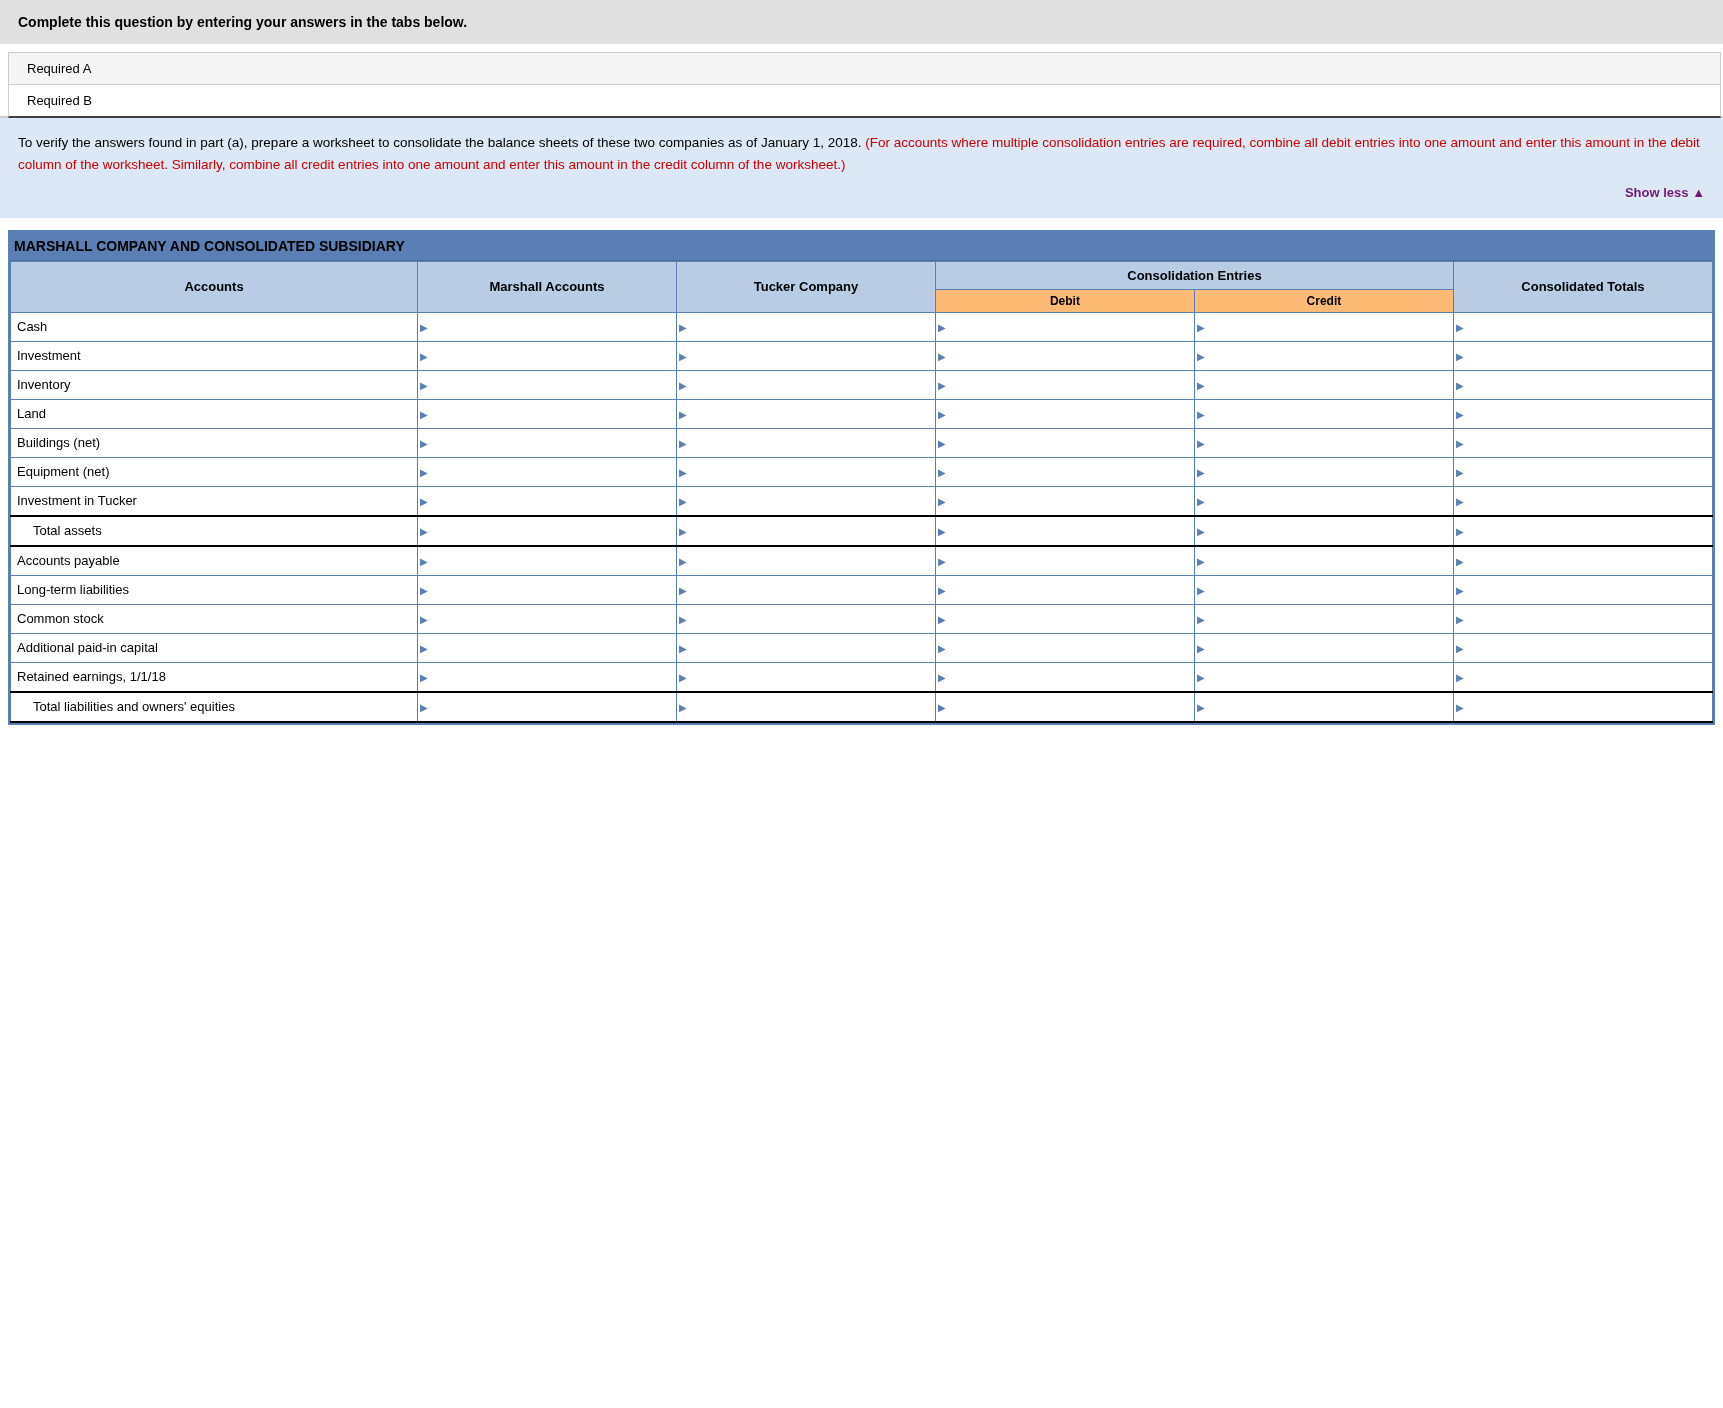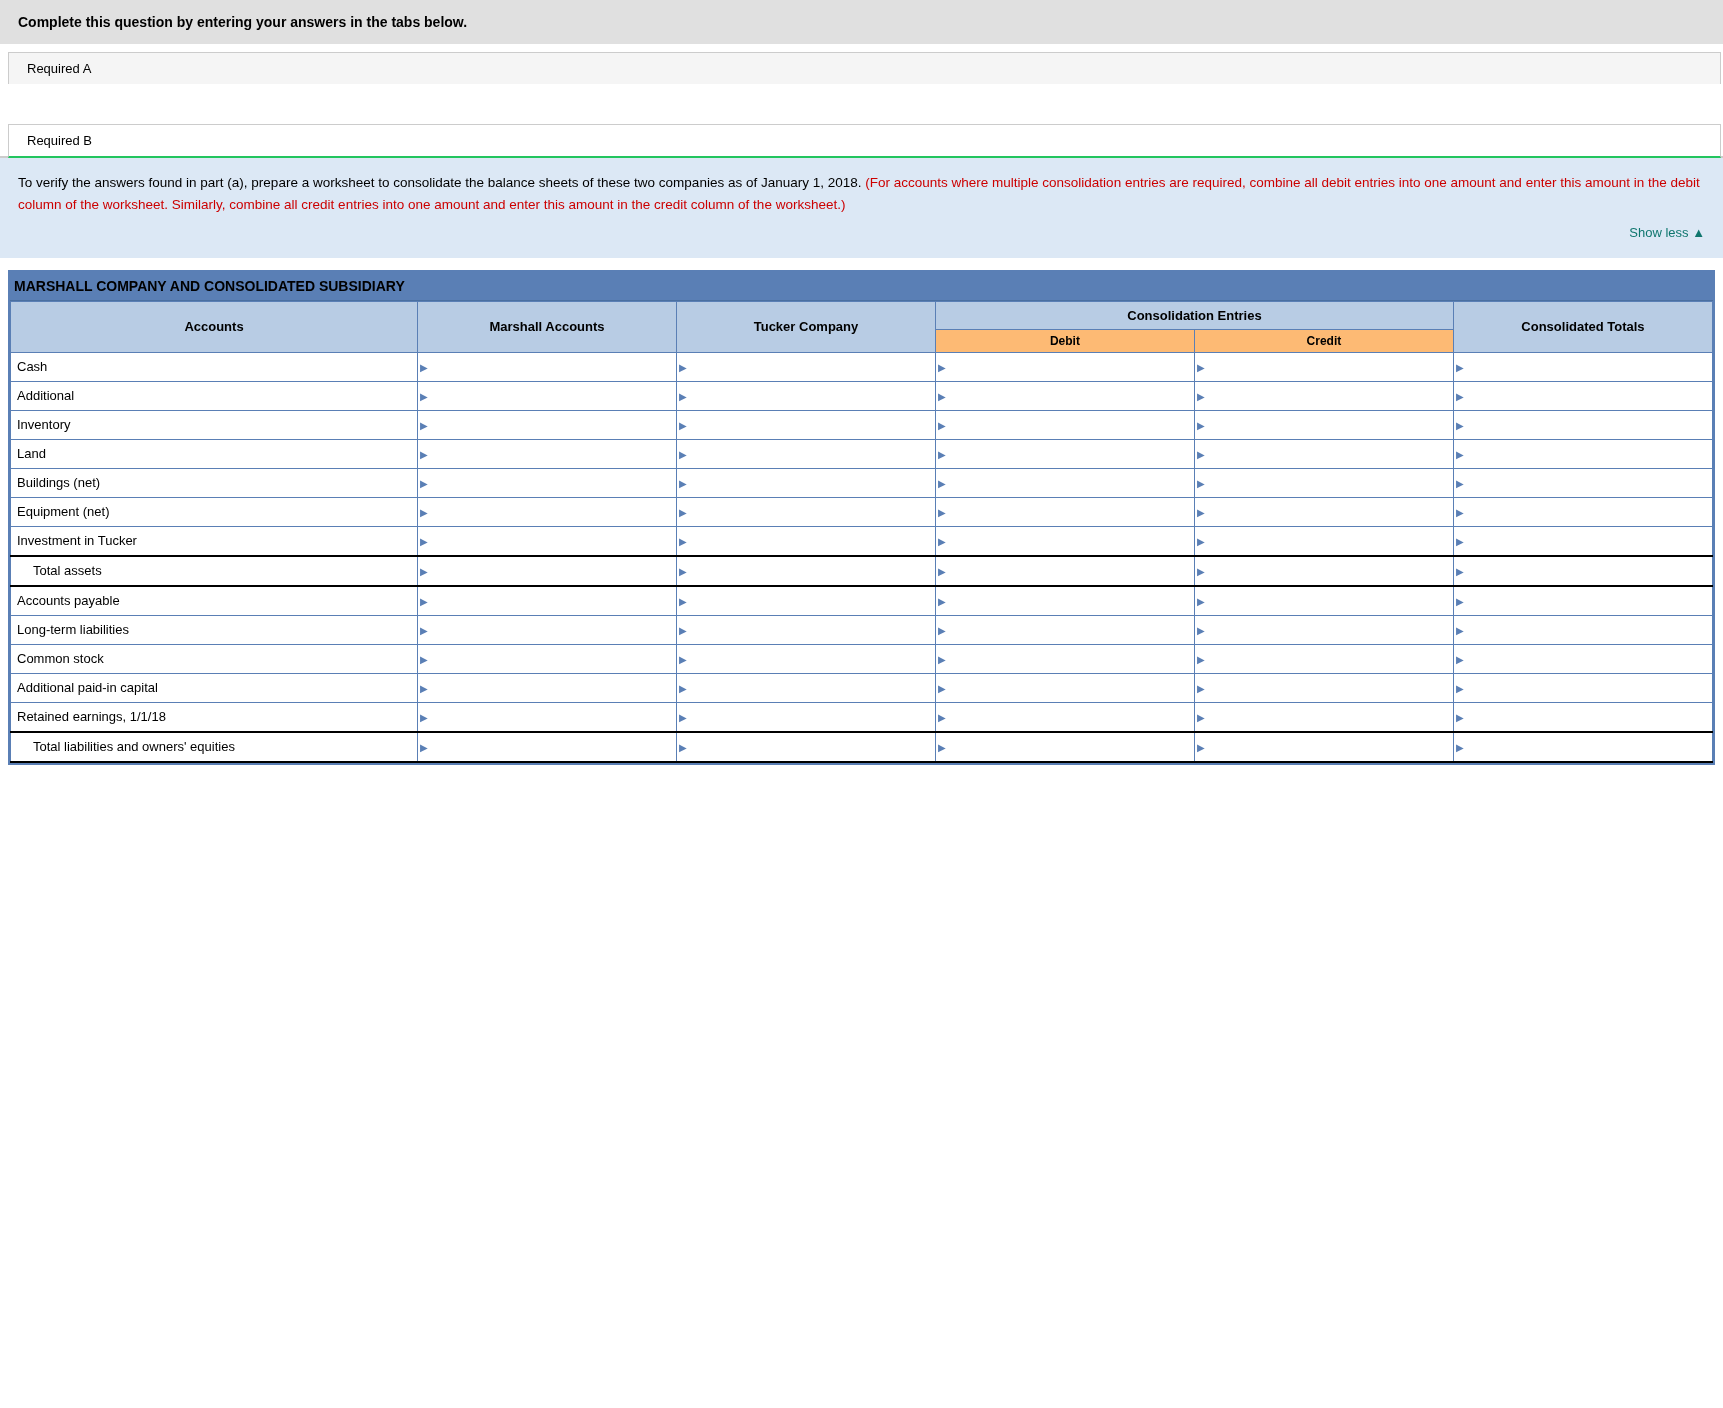--- a/index.html
+++ b/index.html
@@ -30,42 +30,41 @@
       border: 1px solid #ccc;
       border-bottom: none;
       background: #f5f5f5;
       cursor: pointer;
       font-size: 13px;
       margin-right: 2px;
     }
 
     .tab.active {
       background: #fff;
-      border-bottom: 2px solid #22c55e;
+      border-bottom: 2px solid #404040;
       margin-bottom: -2px;
-      margin-top: 40px;
     }
 
     .instruction-box {
       background: #dce8f5;
       padding: 14px 18px;
       font-size: 13.5px;
       line-height: 1.6;
       color: #000;
     }
 
     .instruction-box .red-text {
       color: #c00;
     }
 
     .show-less {
       text-align: right;
       margin-top: 8px;
-      color: #0f766e;
-      font-weight: normal;
+      color: #701a75;
+      font-weight: bold;
       font-size: 13px;
       cursor: pointer;
     }
 
     .show-less::after {
       content: " ▲";
     }
 
     .worksheet-wrapper {
       margin: 12px 8px;
@@ -254,21 +253,21 @@
     <tbody id="table-body">
     <tr>
           <td class="account-name">Cash</td>
           <td class="input-cell"><span class="arrow">▶</span><input type="text" style="padding-left: 14px;"></td>
           <td class="input-cell"><span class="arrow">▶</span><input type="text" style="padding-left: 14px;"></td>
           <td class="input-cell"><span class="arrow">▶</span><input type="text" style="padding-left: 14px;"></td>
           <td class="input-cell"><span class="arrow">▶</span><input type="text" style="padding-left: 14px;"></td>
           <td class="input-cell"><span class="arrow">▶</span><input type="text" style="padding-left: 14px;"></td>
         </tr>
         <tr>
-          <td class="account-name">Additional</td>
+          <td class="account-name">Investment</td>
           <td class="input-cell"><span class="arrow">▶</span><input type="text" style="padding-left: 14px;"></td>
           <td class="input-cell"><span class="arrow">▶</span><input type="text" style="padding-left: 14px;"></td>
           <td class="input-cell"><span class="arrow">▶</span><input type="text" style="padding-left: 14px;"></td>
           <td class="input-cell"><span class="arrow">▶</span><input type="text" style="padding-left: 14px;"></td>
           <td class="input-cell"><span class="arrow">▶</span><input type="text" style="padding-left: 14px;"></td>
         </tr>
         <tr>
           <td class="account-name">Inventory</td>
           <td class="input-cell"><span class="arrow">▶</span><input type="text" style="padding-left: 14px;"></td>
           <td class="input-cell"><span class="arrow">▶</span><input type="text" style="padding-left: 14px;"></td>

